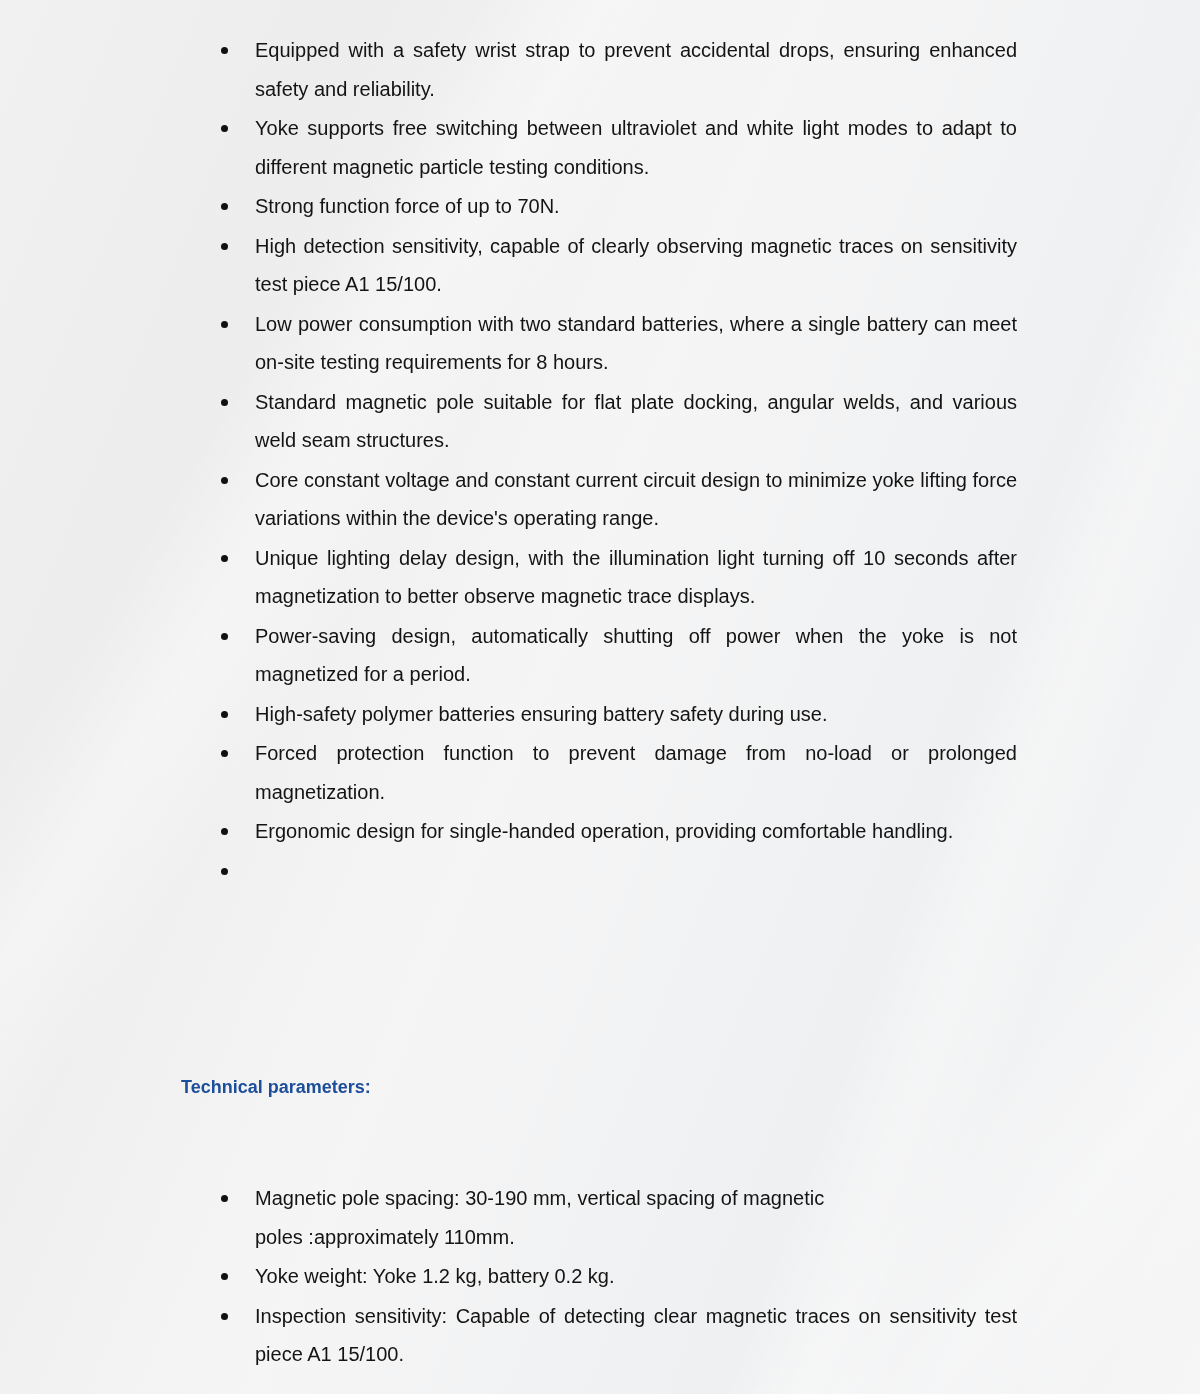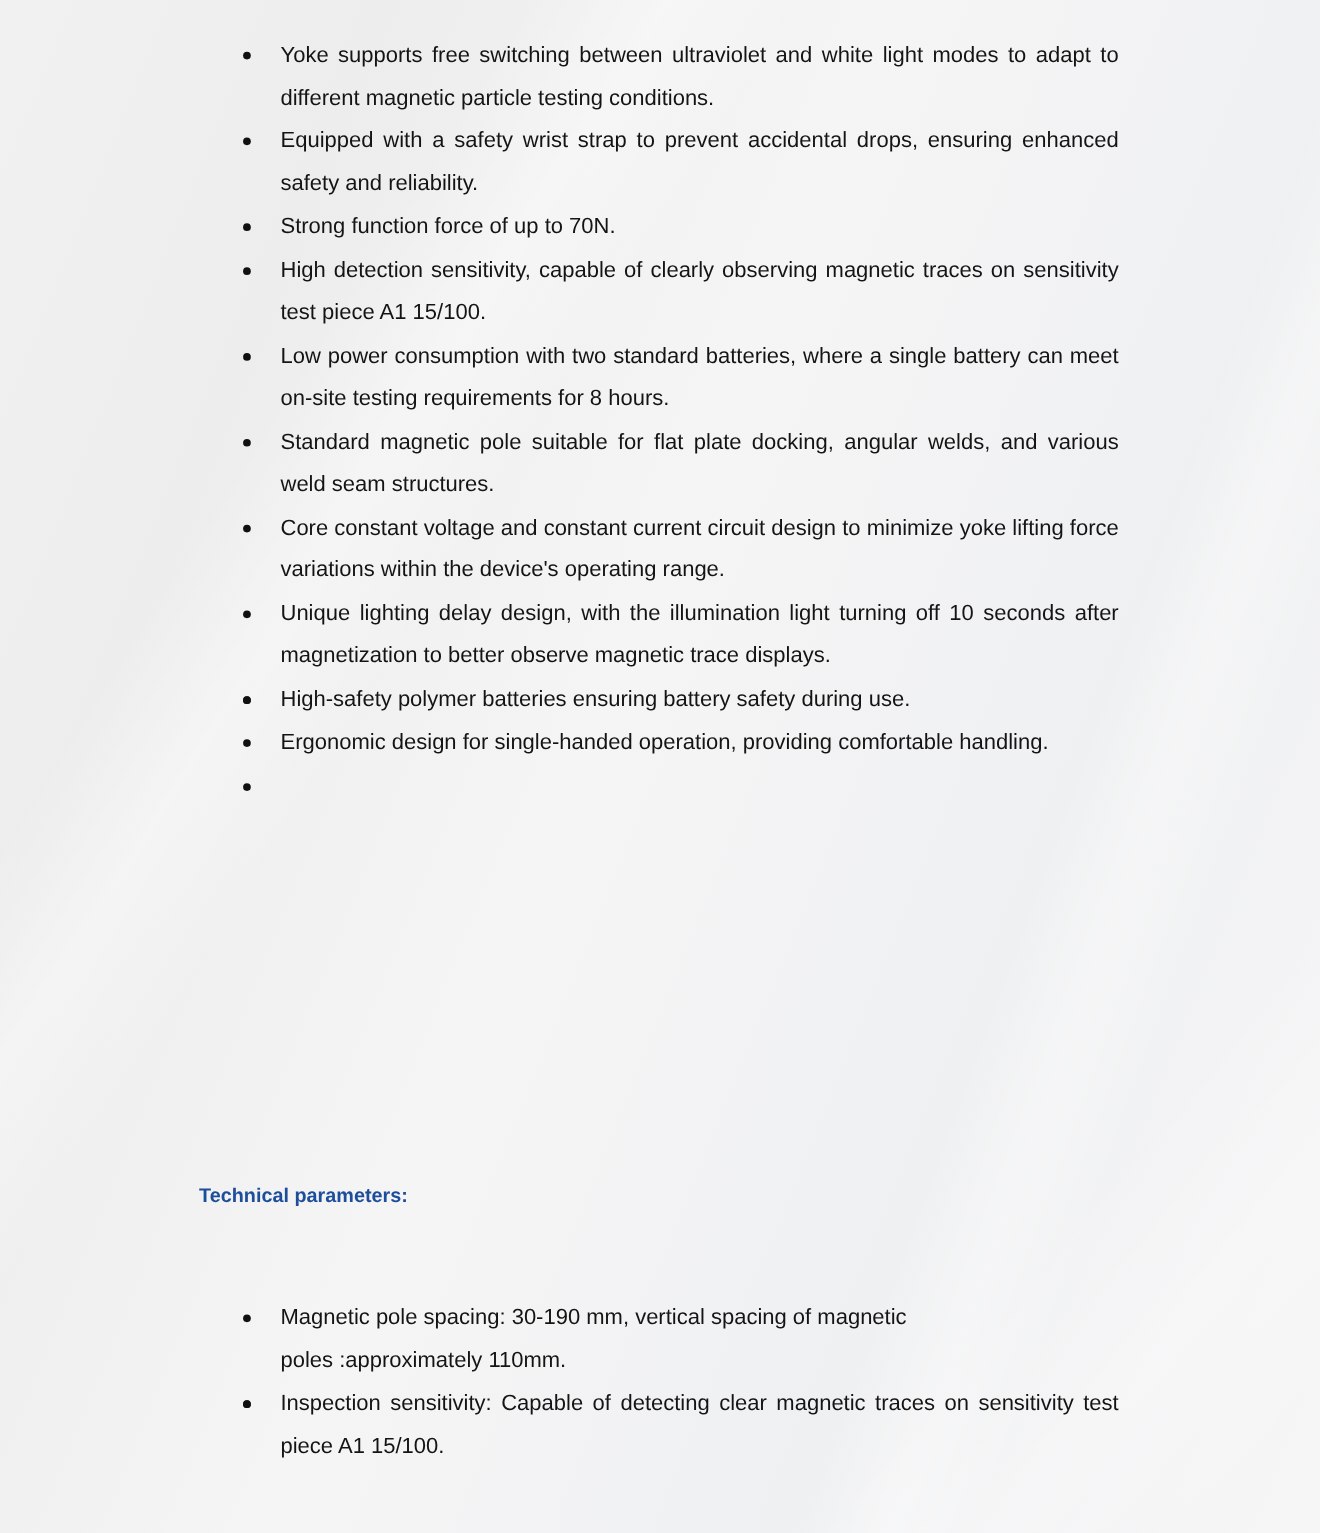--- a/index.html
+++ b/index.html
@@ -73,26 +73,26 @@
 <div class="page">
 
   <div class="streak streak-1"></div>
   <div class="streak streak-2"></div>
   <div class="streak streak-3"></div>
 
   <ul class="bullet-list features">
 
       <li class="bullet-item">
         <span class="dot"></span>
-        <span class="item-text">Yoke supports free switching between ultraviolet and white light modes to adapt to different magnetic particle testing conditions.</span>
+        <span class="item-text">Equipped with a safety wrist strap to prevent accidental drops, ensuring enhanced safety and reliability.</span>
       </li>
 
       <li class="bullet-item">
         <span class="dot"></span>
-        <span class="item-text">Equipped with a safety wrist strap to prevent accidental drops, ensuring enhanced safety and reliability.</span>
+        <span class="item-text">Yoke supports free switching between ultraviolet and white light modes to adapt to different magnetic particle testing conditions.</span>
       </li>
 
       <li class="bullet-item">
         <span class="dot"></span>
         <span class="item-text">Strong function force of up to 70N.</span>
       </li>
 
       <li class="bullet-item">
         <span class="dot"></span>
         <span class="item-text">High detection sensitivity, capable of clearly observing magnetic traces on sensitivity test piece A1 15/100.</span>
@@ -114,27 +114,32 @@
         <span class="item-text">Core constant voltage and constant current circuit design to minimize yoke lifting force variations within the device's operating range.</span>
       </li>
 
       <li class="bullet-item">
         <span class="dot"></span>
         <span class="item-text">Unique lighting delay design, with the illumination light turning off 10 seconds after magnetization to better observe magnetic trace displays.</span>
       </li>
 
       <li class="bullet-item">
         <span class="dot"></span>
+        <span class="item-text">Power-saving design, automatically shutting off power when the yoke is not magnetized for a period.</span>
       </li>
 
       <li class="bullet-item">
         <span class="dot"></span>
         <span class="item-text">High-safety polymer batteries ensuring battery safety during use.</span>
       </li>
 
+      <li class="bullet-item">
+        <span class="dot"></span>
+        <span class="item-text">Forced protection function to prevent damage from no-load or prolonged magnetization.</span>
+      </li>
 
       <li class="bullet-item">
         <span class="dot"></span>
         <span class="item-text">Ergonomic design for single-handed operation, providing comfortable handling.</span>
       </li>
 
       <li class="bullet-item">
         <span class="dot"></span>
       </li>
     </ul>
@@ -144,20 +149,21 @@
   <ul class="bullet-list technical">
 
       <li class="bullet-item">
         <span class="dot"></span>
         <span class="item-text">Magnetic pole spacing: 30-190 mm, vertical spacing of magnetic
 poles :approximately 110mm.</span>
       </li>
 
       <li class="bullet-item">
         <span class="dot"></span>
+        <span class="item-text">Yoke weight: Yoke 1.2 kg, battery 0.2 kg.</span>
       </li>
 
 
       <li class="bullet-item">
         <span class="dot"></span>
         <span class="item-text">Inspection sensitivity: Capable of detecting clear magnetic traces on sensitivity test piece A1 15/100.</span>
       </li>
     </ul>
 
 </div>

